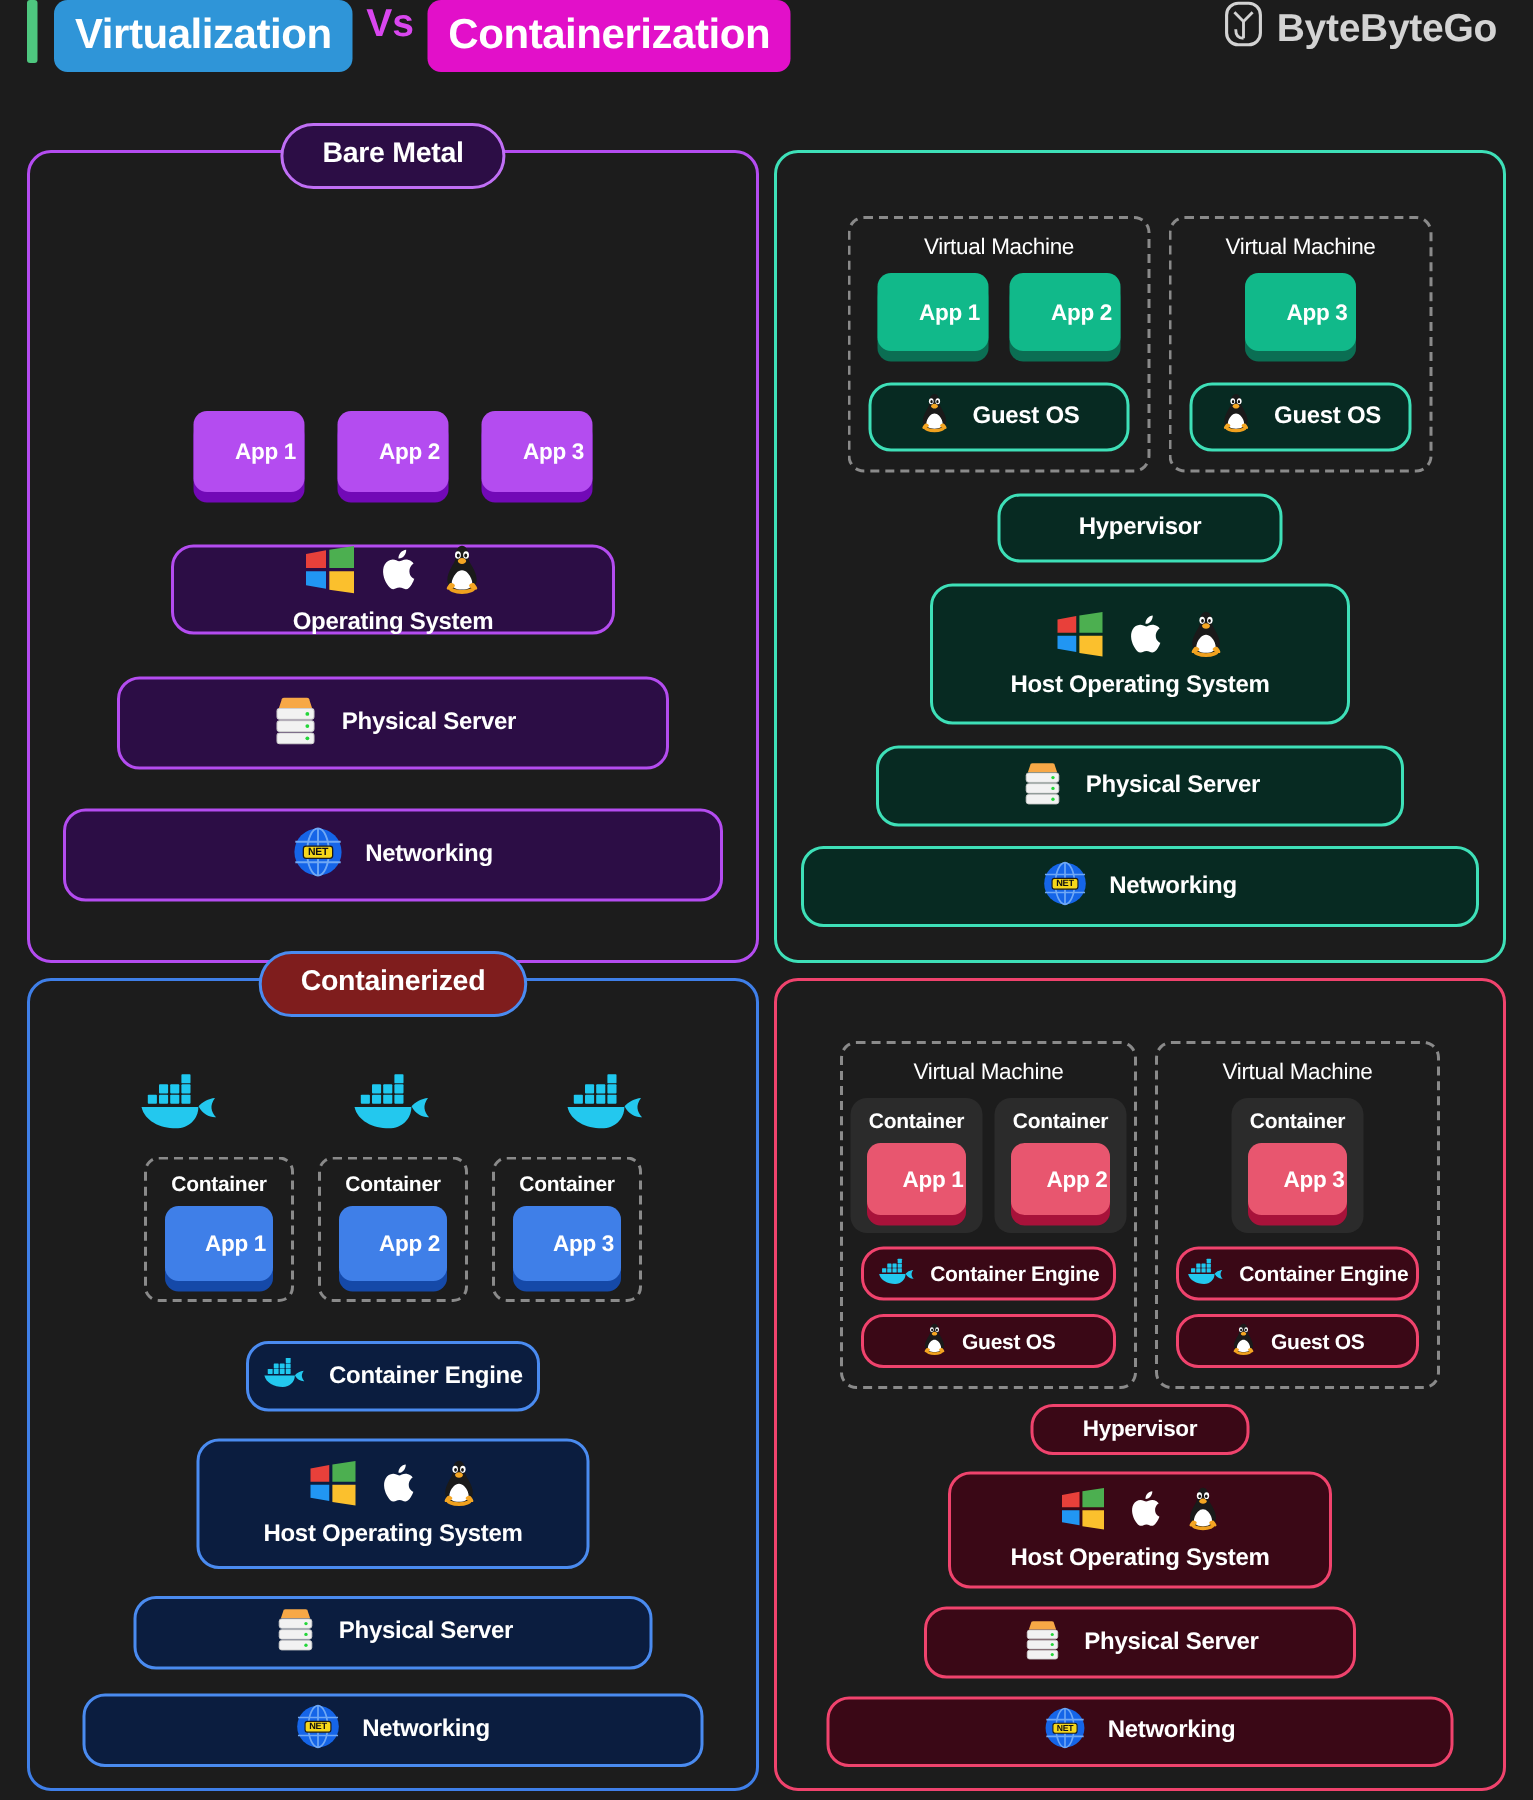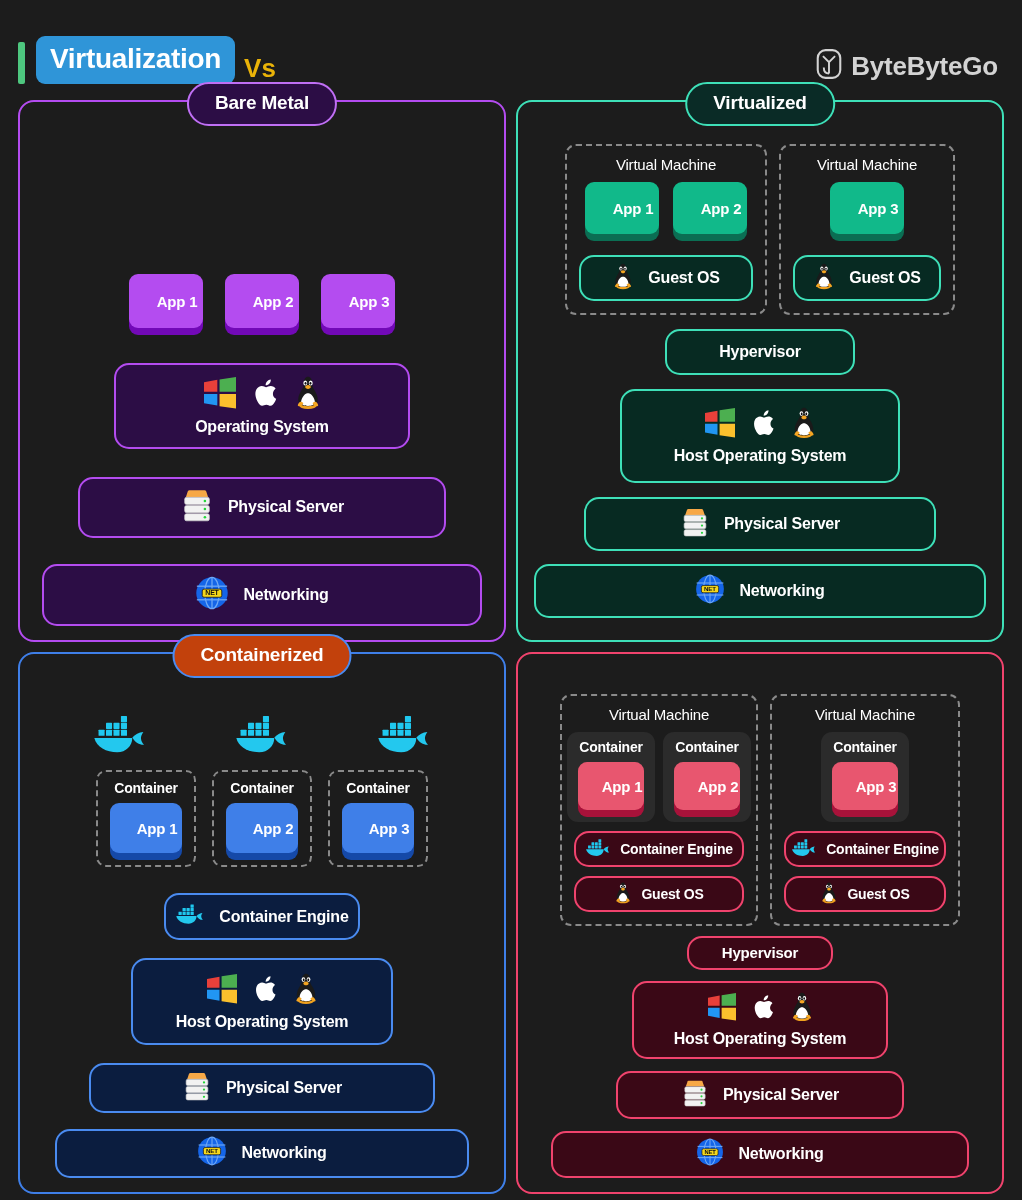--- a/index.html
+++ b/index.html
@@ -9,21 +9,21 @@
     font-family: "Liberation Sans", sans-serif;
     color: #fff;
     overflow: hidden;
     position: relative;
   }
 
   
   .header {
     height: 84px;
     display: flex;
-    align-items: flex-end;
+    align-items: flex-start;
     padding: 0 24px 0 18px;
     position: relative;
   }
   .accent-bar {
     width: 7px; height: 42px;
     background: #4ec77f;
     border-radius: 2px;
     margin-right: 11px;
   }
   .title-badge {
@@ -32,21 +32,21 @@
     border-radius: 9px;
     letter-spacing: -0.3px;
     line-height: 1.15;
     white-space: nowrap;
   }
   .badge-blue { background: #2f95d8; }
   .badge-magenta { background: #e210c9; }
   .vs-word {
     font-size: 26px; font-weight: bold;
     margin: 0 9px;
-    color: #eab308;
+    color: #d946ef;
   }
   .brand {
     margin-left: auto;
     display: flex; align-items: center; gap: 9px;
     color: #d3d3d3;
   }
   .brand-name { font-size: 26px; letter-spacing: -0.2px; font-weight: bold; }
 
   
   .grid {
@@ -83,21 +83,21 @@
   }
 
   
   .p-purple { border-color: #b44cf0; }
   .p-purple .panel-title { border-color: #c06ff5; background: #2c0d45; }
   
   .p-teal { border-color: #3ee0b8; }
   .p-teal .panel-title { border-color: #3ee0b8; background: #0a2b26; }
   
   .p-blue { border-color: #3f7fe8; }
-  .p-blue .panel-title { border-color: #4a8bf0; background: #c2410c; }
+  .p-blue .panel-title { border-color: #4a8bf0; background: #7f1d1d; }
   
   .p-red { border-color: #f0436d; }
   .p-red .panel-title { border-color: #f8628a; background: #3d0418; }
 
   
   .layer {
     border: 2px solid;
     border-radius: 15px;
     display: flex;
     align-items: center;
@@ -151,21 +151,21 @@
     padding: 7px 11px 12px;
   }
   .container-label { font-size: 14px; font-weight: bold; margin-bottom: 7px; letter-spacing: -0.2px; }
 
   
   .ico { display: inline-block; vertical-align: middle; flex: none; }
 
   
   .bm-apps { display: flex; gap: 22px; margin-top: 138px; }
   .bm-apps .app-chip { width: 74px; height: 54px; }
-  .bm-os { width: 296px; height: 86px; margin-top: 35px; }
+  .bm-os { width: 296px; height: 60px; margin-top: 35px; }
   .bm-srv { width: 368px; height: 62px; margin-top: 28px; }
   .bm-net { width: 440px; height: 62px; margin-top: 26px; }
 
   
   .v-vms { display: flex; gap: 12px; margin-top: 8px; }
   .v-apps { display: flex; gap: 14px; }
   .v-apps .app-chip { width: 74px; height: 52px; }
   .v-guest { width: 100%; height: 46px; margin-top: 21px; }
   .v-hyp { width: 190px; height: 46px; margin-top: 14px; }
   .v-host { width: 280px; height: 94px; margin-top: 14px; }
@@ -257,20 +257,21 @@
       <path d="M8 9 L15 16 L22 9" fill="none" stroke="#d3d3d3" stroke-width="2.2"></path>
       <path d="M15 16 L15 29 M15 29 Q9 29 9 22" fill="none" stroke="#d3d3d3" stroke-width="2.2"></path>
     </symbol>
   </defs>
 </svg>
 
 <div class="header">
   <div class="accent-bar"></div>
   <div class="title-badge badge-blue">Virtualization</div>
   <div class="vs-word">Vs</div>
+  <div class="title-badge badge-magenta">Containerization</div>
   <div class="brand">
     <span class="ico">
       <svg width="26" height="32">
           <use href="#sym-bbg"></use>
         </svg>
     </span>
     <span class="brand-name">ByteByteGo</span>
   </div>
 </div>
 
@@ -309,21 +310,20 @@
 
     <div class="layer f-purple bm-net">
       <span class="ico"><svg width="34" height="34">
             <use href="#sym-globe"></use>
           </svg></span>
       <span>Networking</span>
     </div>
   </section>
 
   <section class="panel p-teal">
-    <div class="panel-title">Virtualized</div>
 
     <div class="v-vms">
       <div class="vm-box" style="width:202px">
         <div class="vm-label">Virtual Machine</div>
         <div class="v-apps">
           <div class="app-chip a-teal">App 1</div>
           <div class="app-chip a-teal">App 2</div>
         </div>
         <div class="layer f-teal v-guest">
           <span class="ico"><svg width="22" height="27">

